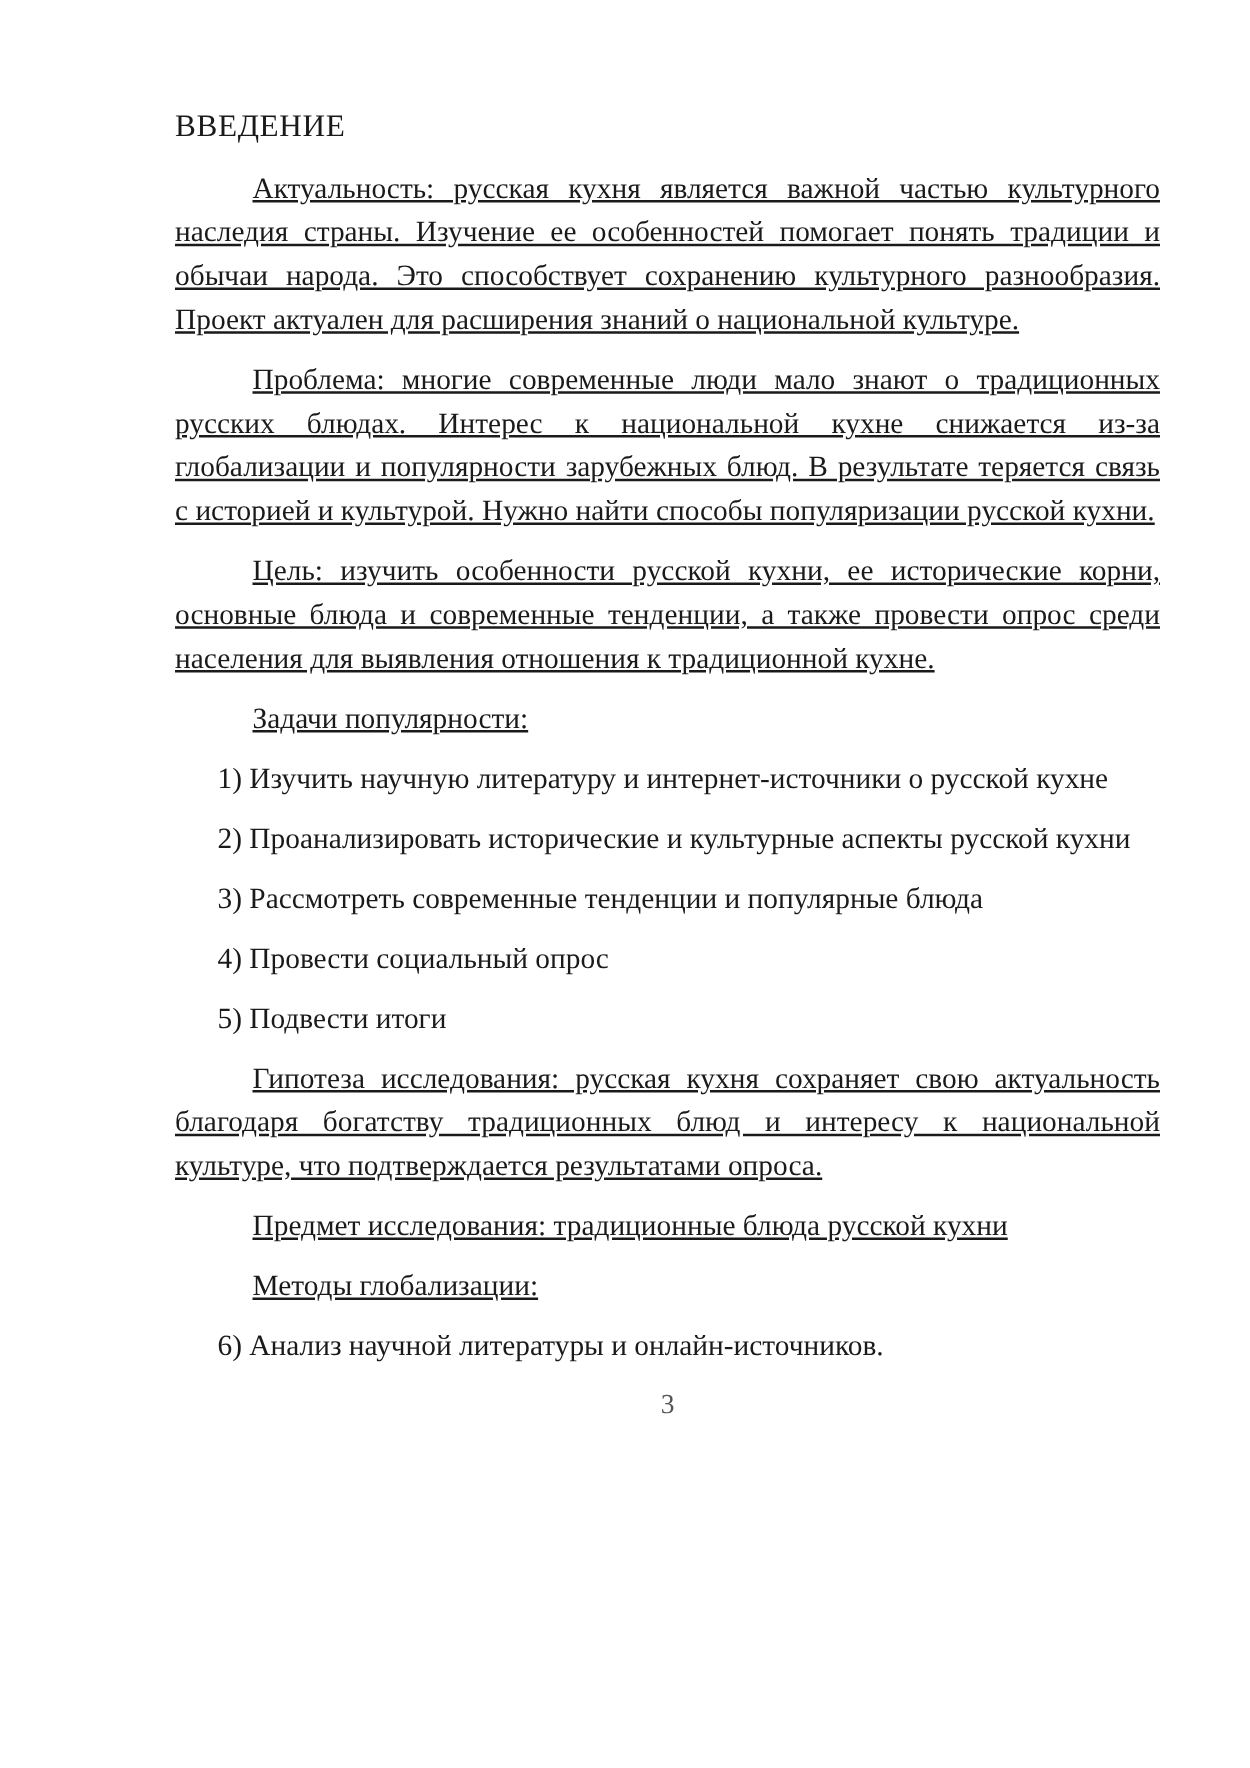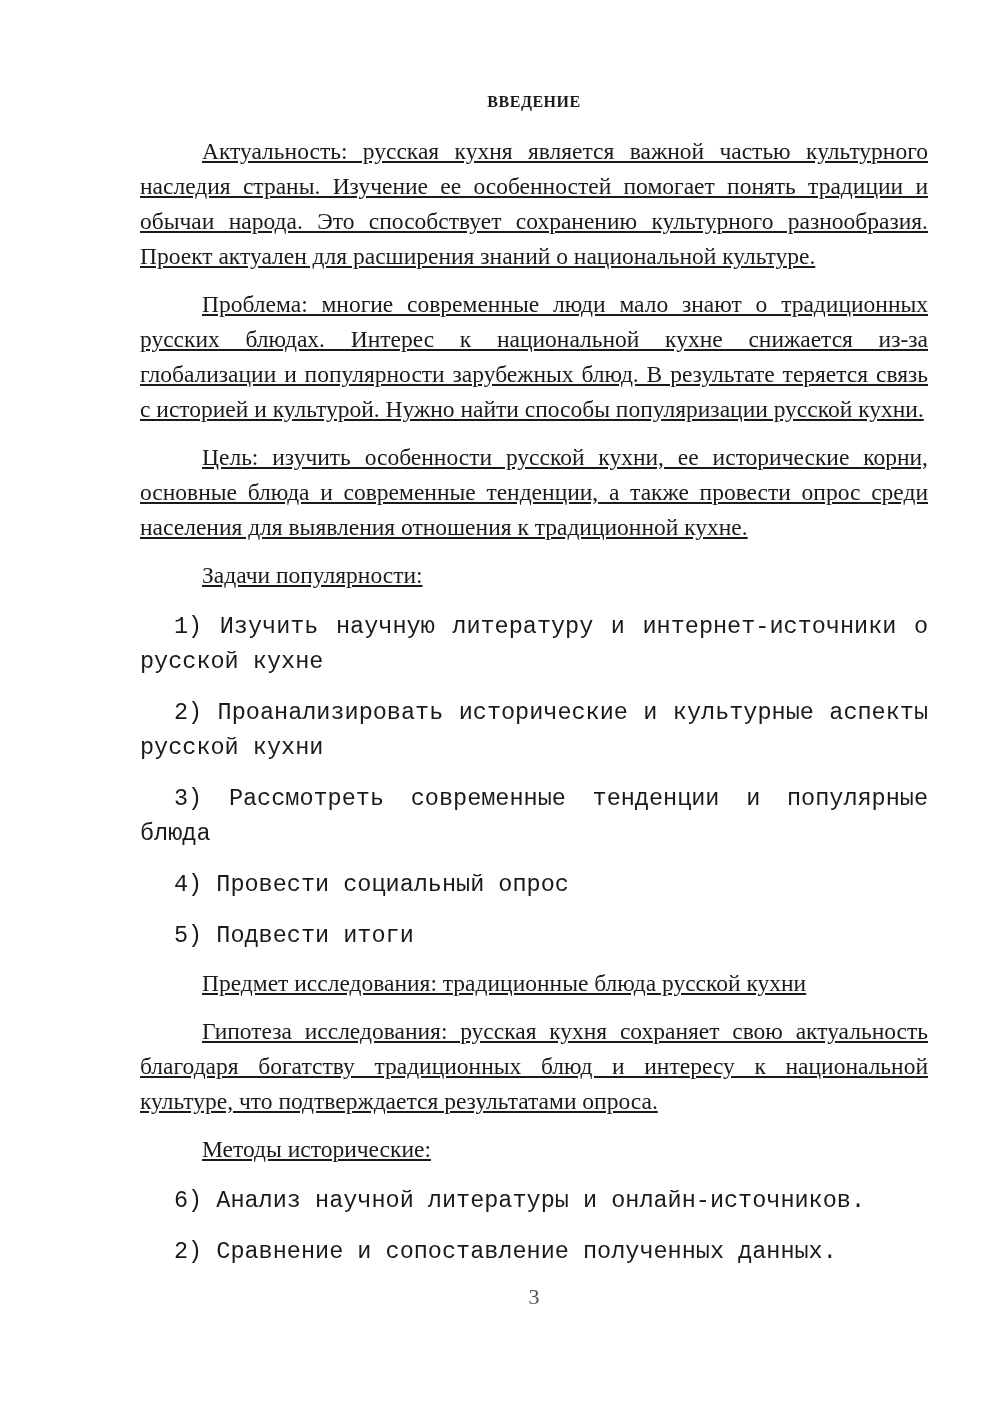--- a/index.html
+++ b/index.html
@@ -17,38 +17,36 @@
     padding: 84px 72px 0 140px;
     font-family: "Liberation Serif", "DejaVu Serif", serif;
     font-size: 23.5px;
     line-height: 35px;
     color: #1a1a1a;
     overflow: hidden;
     -webkit-hyphens: none;
     hyphens: none;
   }
   .doc-title {
-    font-size: 16px;
-    font-weight: bold;
-    text-align: center;
+    font-size: 25px;
+    font-weight: normal;
     margin: 0 0 15px 0;
     line-height: 35px;
     letter-spacing: 0.5px;
   }
   .para {
     margin: 0 0 13px 0;
     text-align: justify;
     text-indent: 62px;
     text-decoration: underline;
   }
   .list-item {
-    margin: 16px 0 13px 0;
+    margin: 4px 0 13px 0;
     text-align: justify;
     text-indent: 34px;
-    font-family: Liberation Mono, monospace;
   }
   .page-number {
     margin-top: 8px;
     text-align: center;
     font-size: 22px;
     line-height: 30px;
     color: #555555;
   }
 </style>
 </head>
@@ -70,25 +68,24 @@
 
   <p class="list-item">2) Проанализировать исторические и культурные аспекты русской кухни</p>
 
   <p class="list-item">3) Рассмотреть современные тенденции и популярные блюда</p>
 
   <p class="list-item">4) Провести социальный опрос</p>
 
   <p class="list-item">5) Подвести итоги</p>
 
 
+  <p class="para">Гипотеза исследования: русская кухня сохраняет свою актуальность благодаря богатству традиционных блюд и интересу к национальной культуре, что подтверждается результатами опроса.</p>
+
   <p class="para">Предмет исследования: традиционные блюда русской кухни</p>
 
-  <p class="para">Гипотеза исследования: русская кухня сохраняет свою актуальность благодаря богатству традиционных блюд и интересу к национальной культуре, что подтверждается результатами опроса.</p>
-
-  <p class="para">Методы исторические:</p>
+  <p class="para">Методы глобализации:</p>
 
   <p class="list-item">6) Анализ научной литературы и онлайн-источников.</p>
 
-  <p class="list-item">2) Сравнение и сопоставление полученных данных.</p>
 
   <div class="page-number">3</div>
 
 </div>
 
 </body></html>

